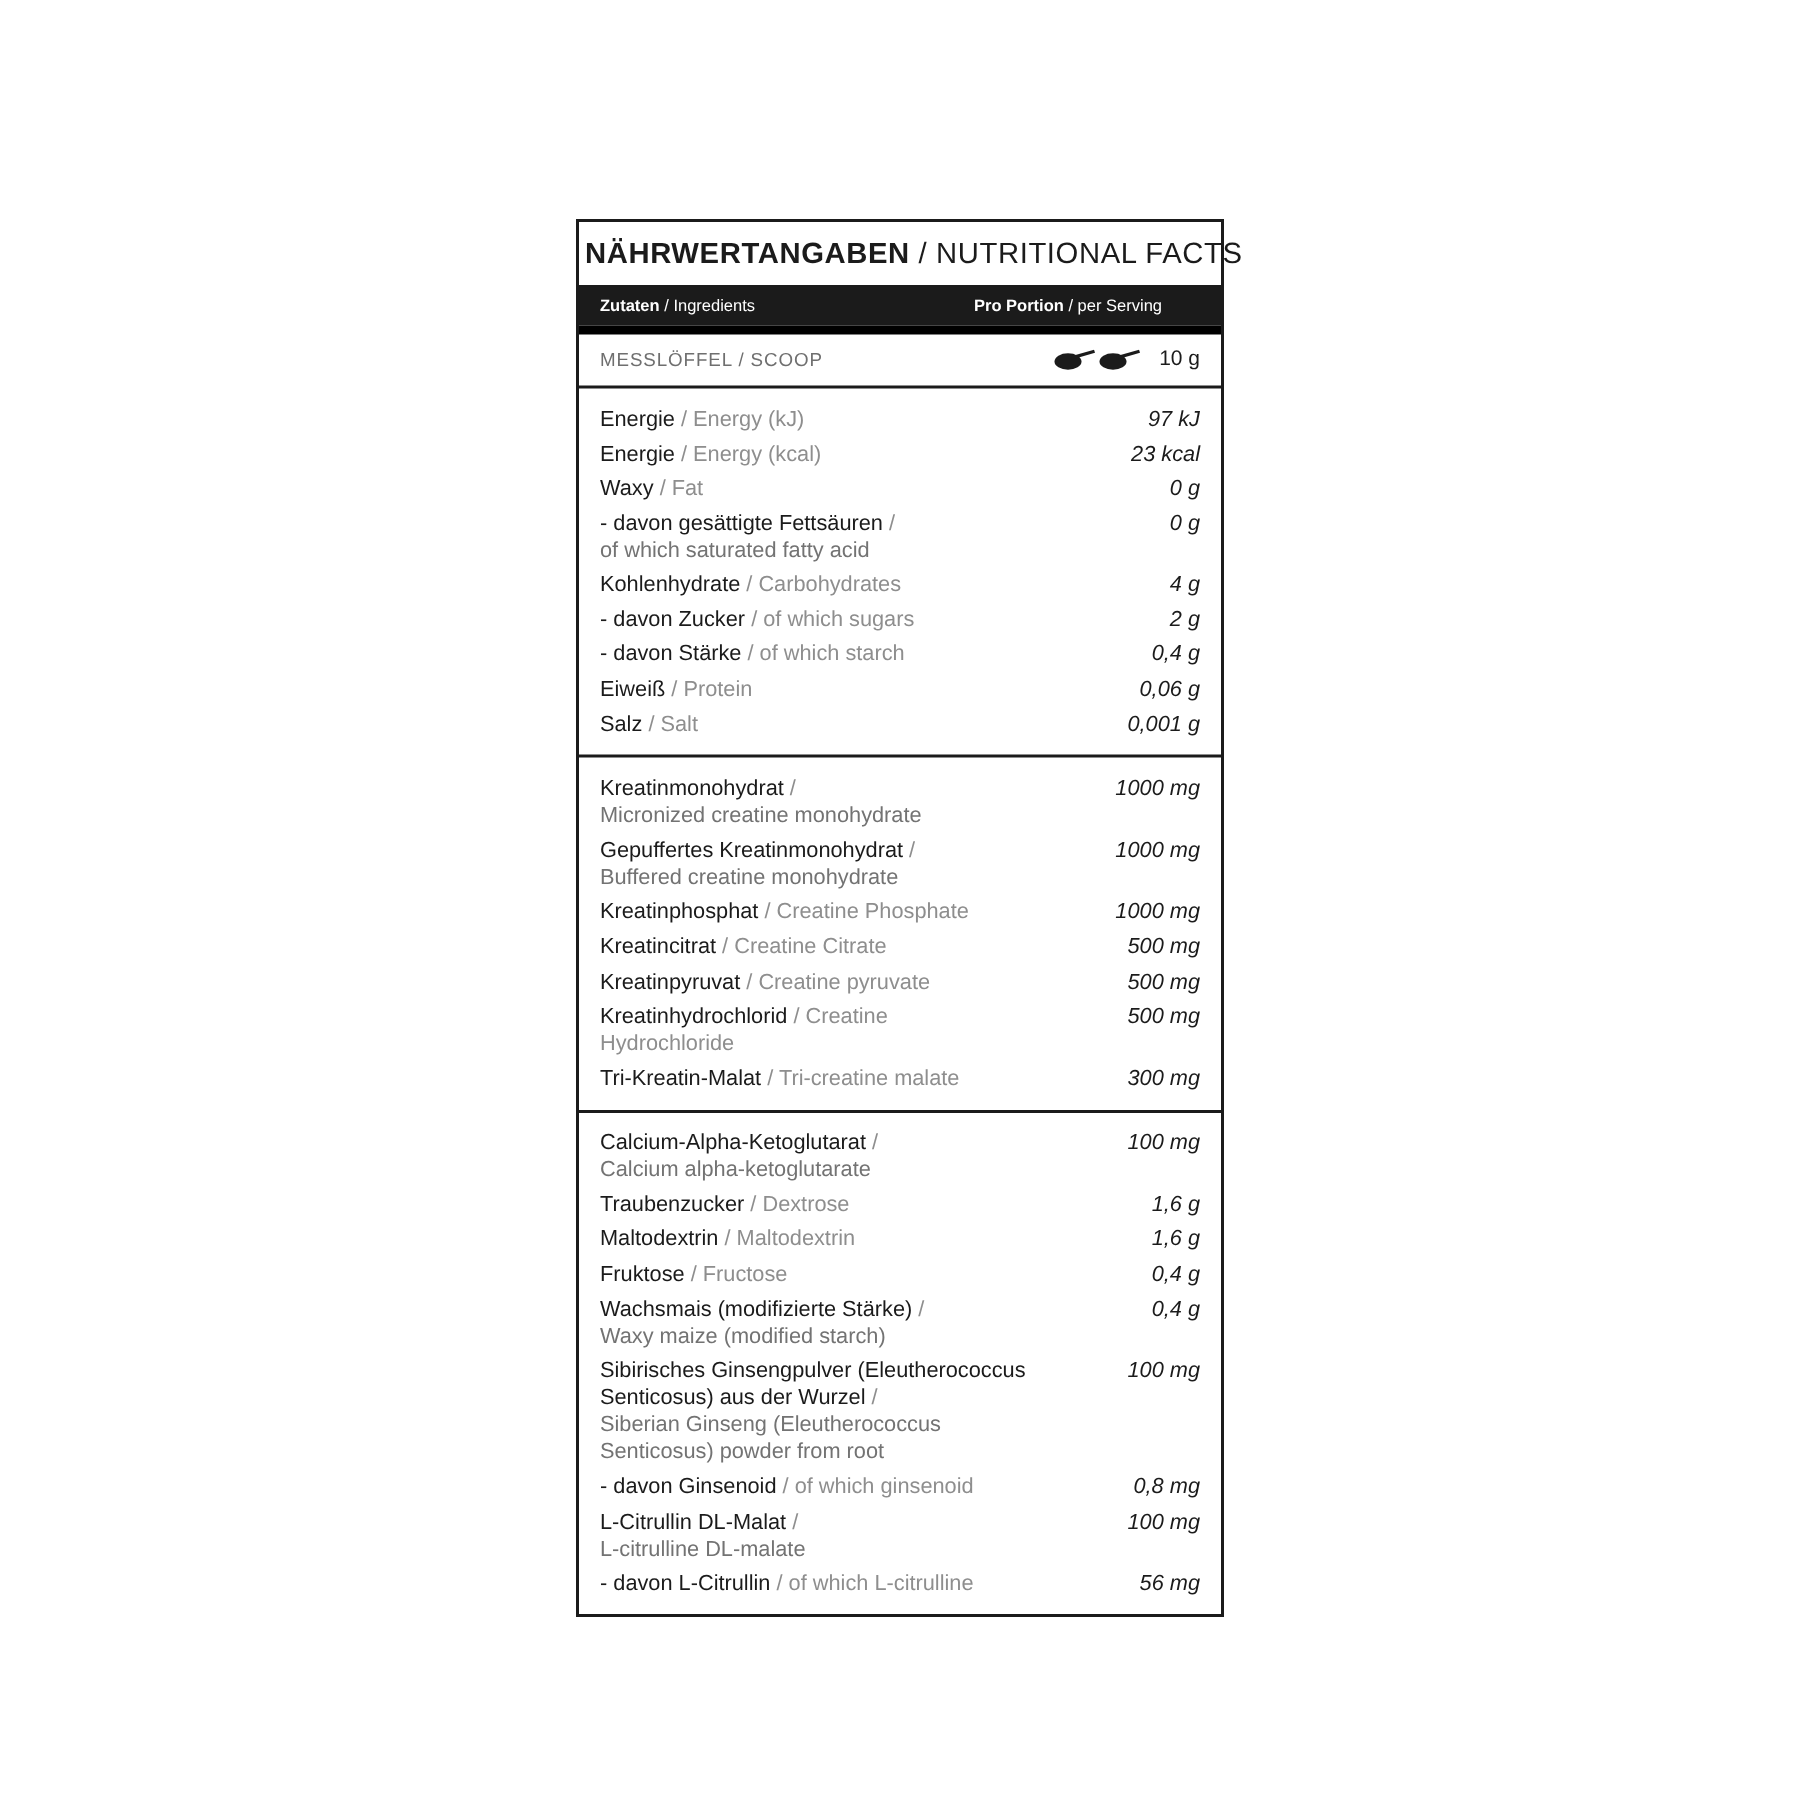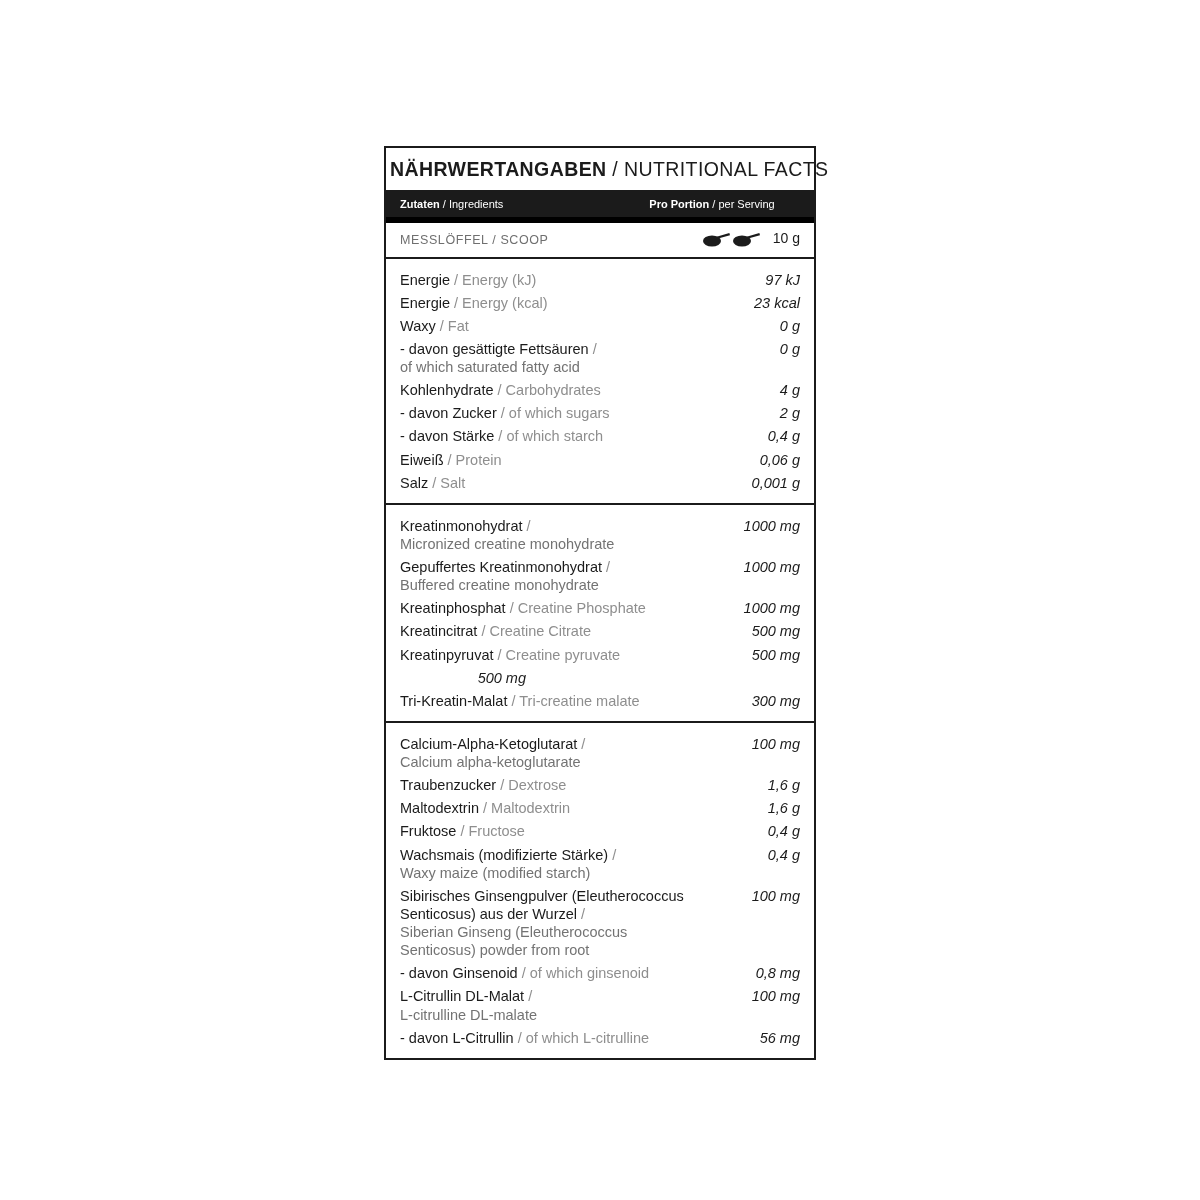--- a/index.html
+++ b/index.html
@@ -271,20 +271,25 @@
       </div>
       <div class="row">
         <div class="labels">
           <span class="de">Kreatinpyruvat</span>
           <span class="sl">/</span>
           <span class="sl">Creatine pyruvate</span>
         </div>
         <div class="value">500 mg</div>
       </div>
       <div class="row">
+        <div class="labels">
+          <span class="de">Kreatinhydrochlorid</span>
+          <span class="sl">/</span>
+          <span class="sl">Creatine Hydrochloride</span>
+        </div>
         <div class="value">500 mg</div>
       </div>
       <div class="row">
         <div class="labels">
           <span class="de">Tri-Kreatin-Malat</span>
           <span class="sl">/</span>
           <span class="sl">Tri-creatine malate</span>
         </div>
         <div class="value">300 mg</div>
       </div>

